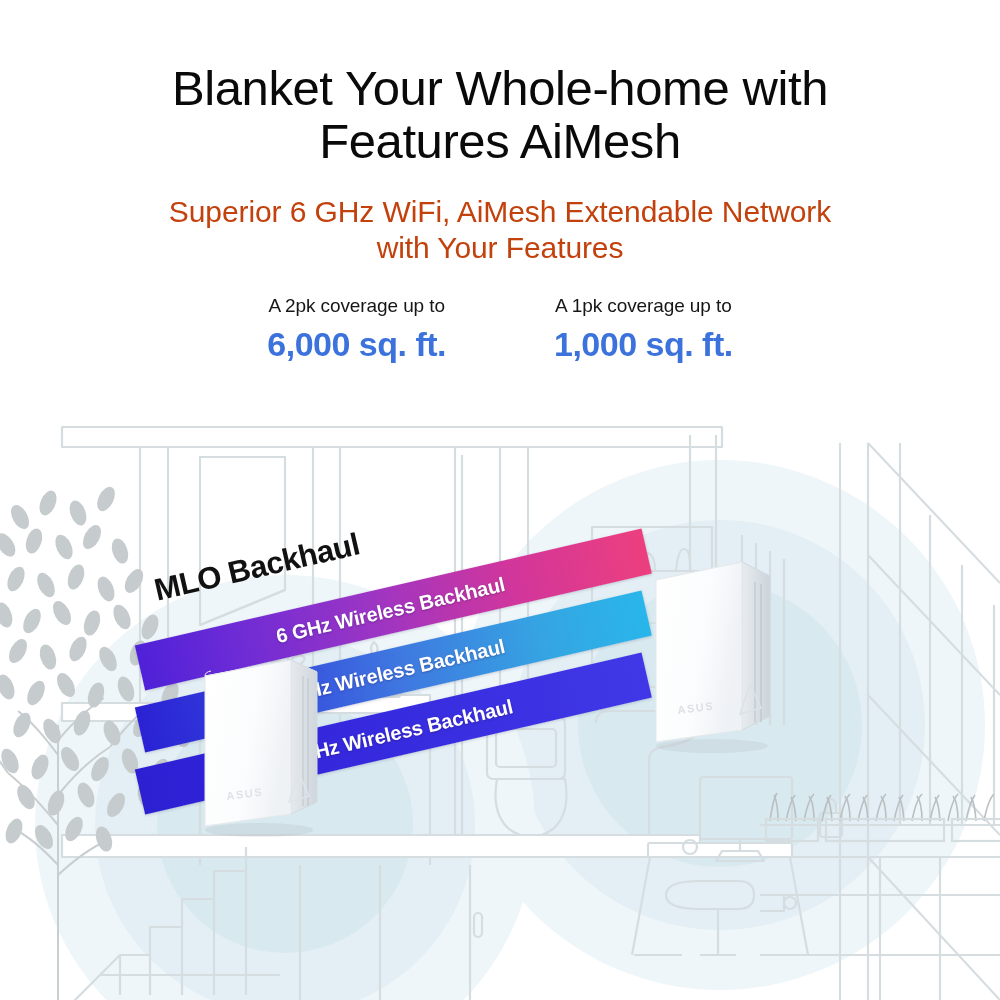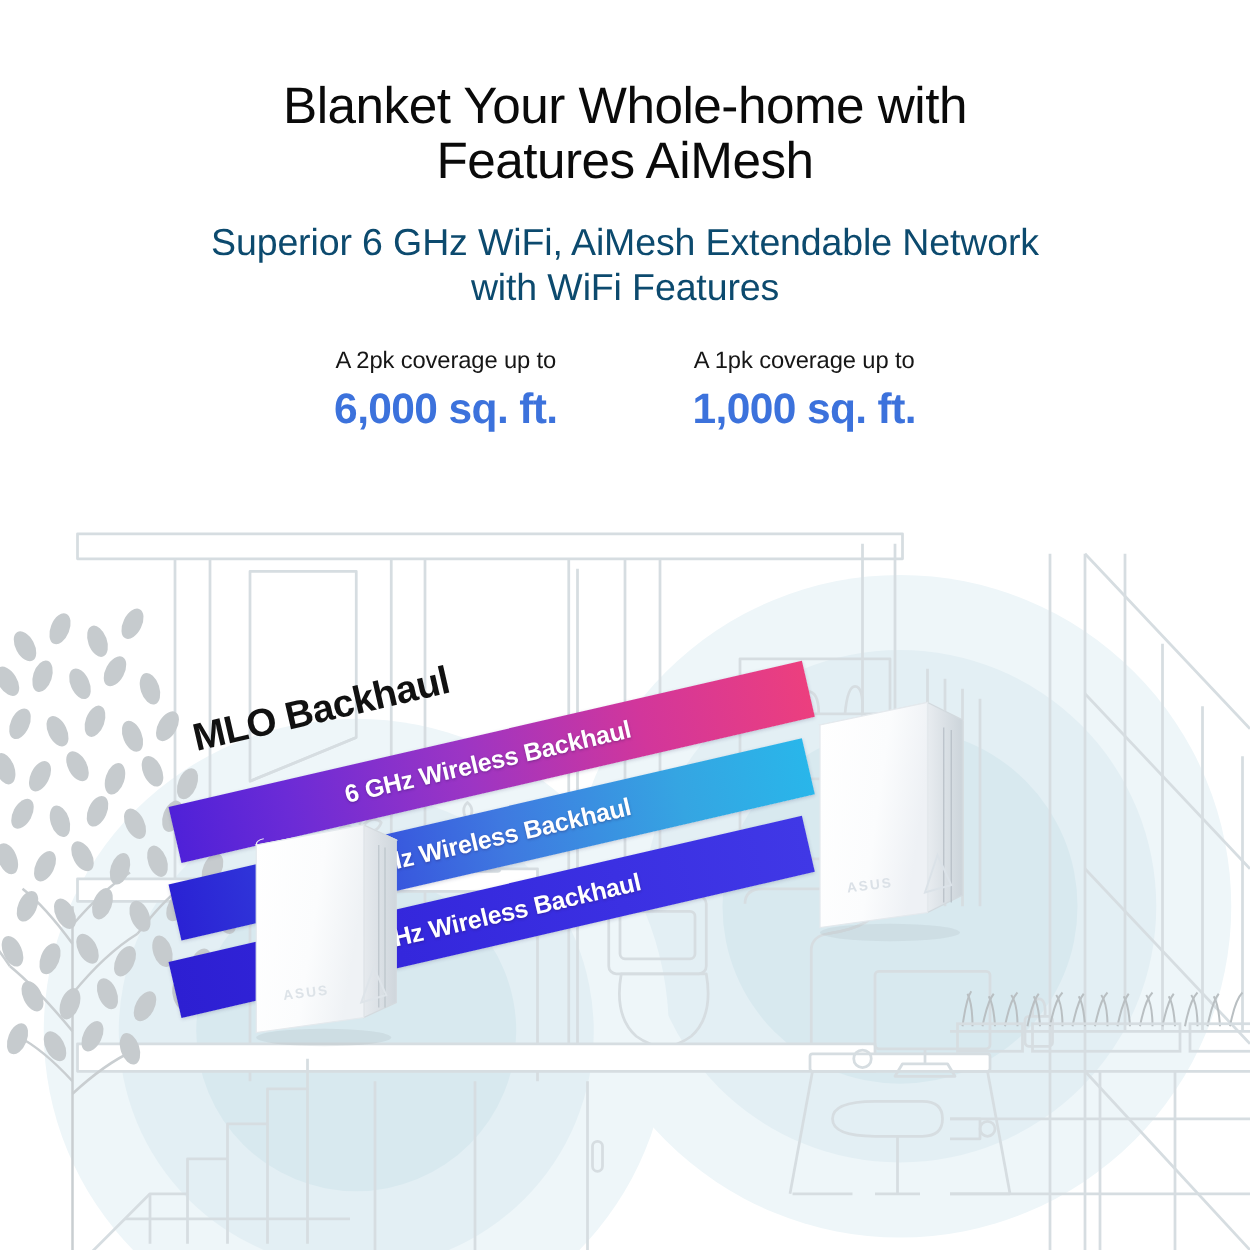--- a/index.html
+++ b/index.html
@@ -12,27 +12,27 @@
     overflow:hidden;
     position:relative;
   }
 
   
   #hero {
     position:absolute; top:0; left:0; width:1000px; height:400px;
     z-index:40; text-align:center; padding-top:62px;
   }
   #headline {
-    font-size:41px; line-height:1.08; font-weight:400;
+    font-size:49px; line-height:1.08; font-weight:400;
     letter-spacing:-0.4px; color:#0a0a0a;
     padding:0 60px;
   }
   #subhead {
     margin-top:26px; font-size:30px; line-height:1.22;
-    font-weight:400; letter-spacing:-0.1px; color:#0c4a6e;
+    font-weight:400; letter-spacing:-0.1px; color:#c2410c;
     padding:0 19px;
   }
   #stats {
     margin-top:28px;
     display:flex; justify-content:center; gap:108px;
   }
   .stat { text-align:center; }
   .stat-label {
     font-size:19px; color:#161616; font-weight:400; letter-spacing:-0.1px;
   }
@@ -97,21 +97,21 @@
 </head>
 <body>
 
 <div id="hero">
   <h1 id="headline">
     <span>Blanket Your Whole-home with</span><br>
     <span>Features AiMesh</span>
   </h1>
   <p id="subhead">
     <span>Superior 6 GHz WiFi, AiMesh Extendable Network</span><br>
-    <span>with WiFi Features</span>
+    <span>with Your Features</span>
   </p>
 
   <div id="stats">
     <div class="stat">
       <div class="stat-label">A 2pk coverage up to</div>
       <div class="stat-value">6,000 sq. ft.</div>
     </div>
     <div class="stat">
       <div class="stat-label">A 1pk coverage up to</div>
       <div class="stat-value">1,000 sq. ft.</div>

